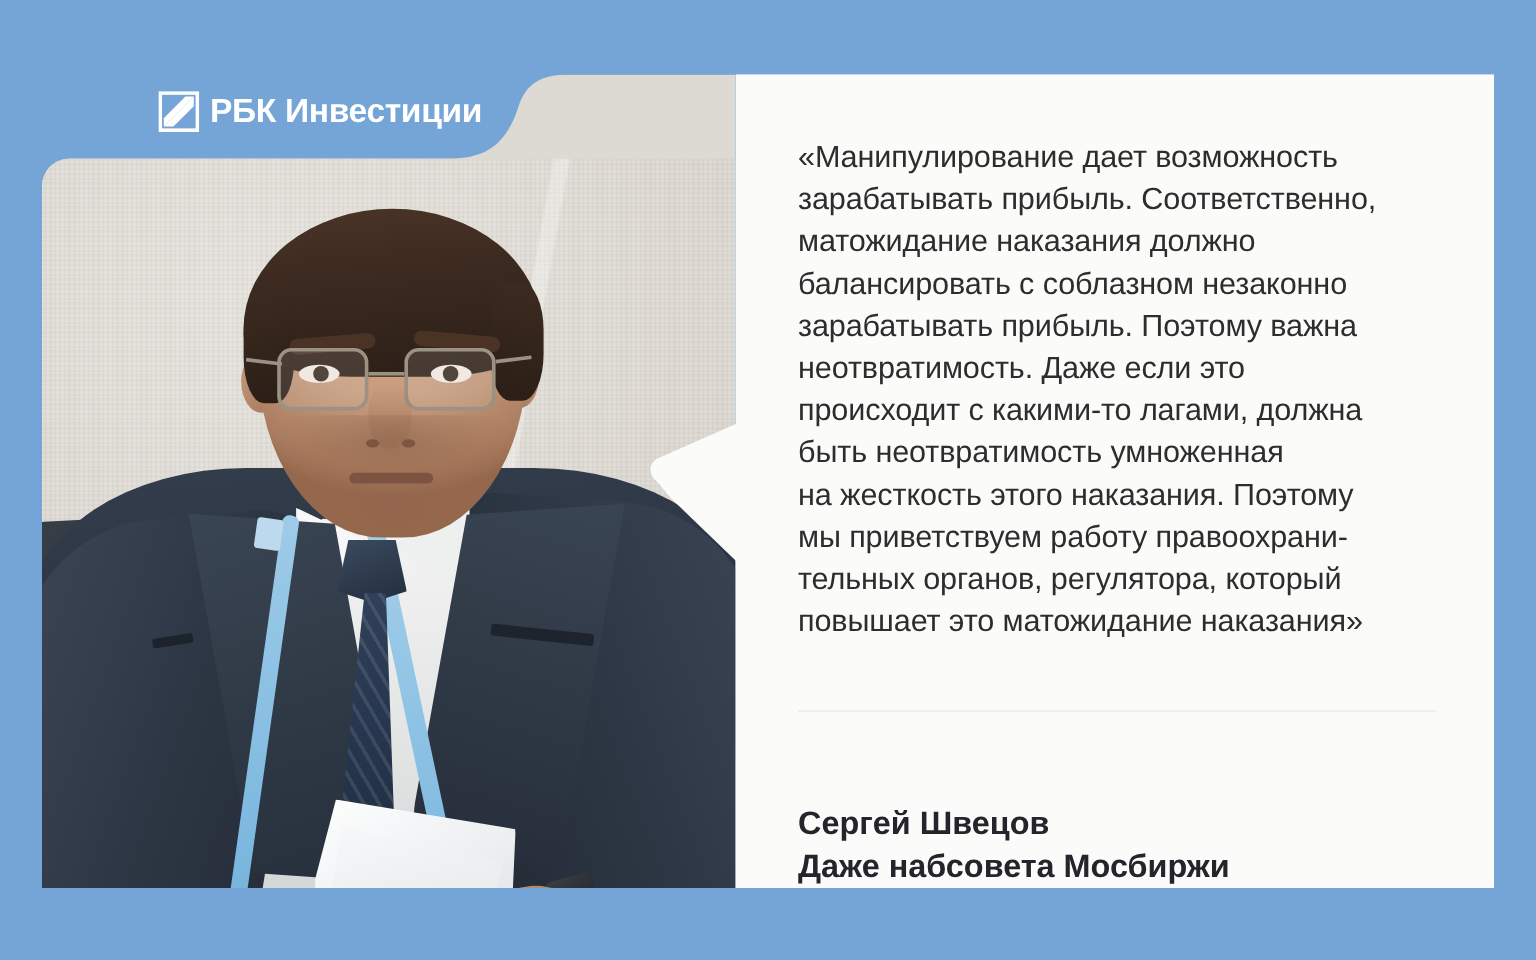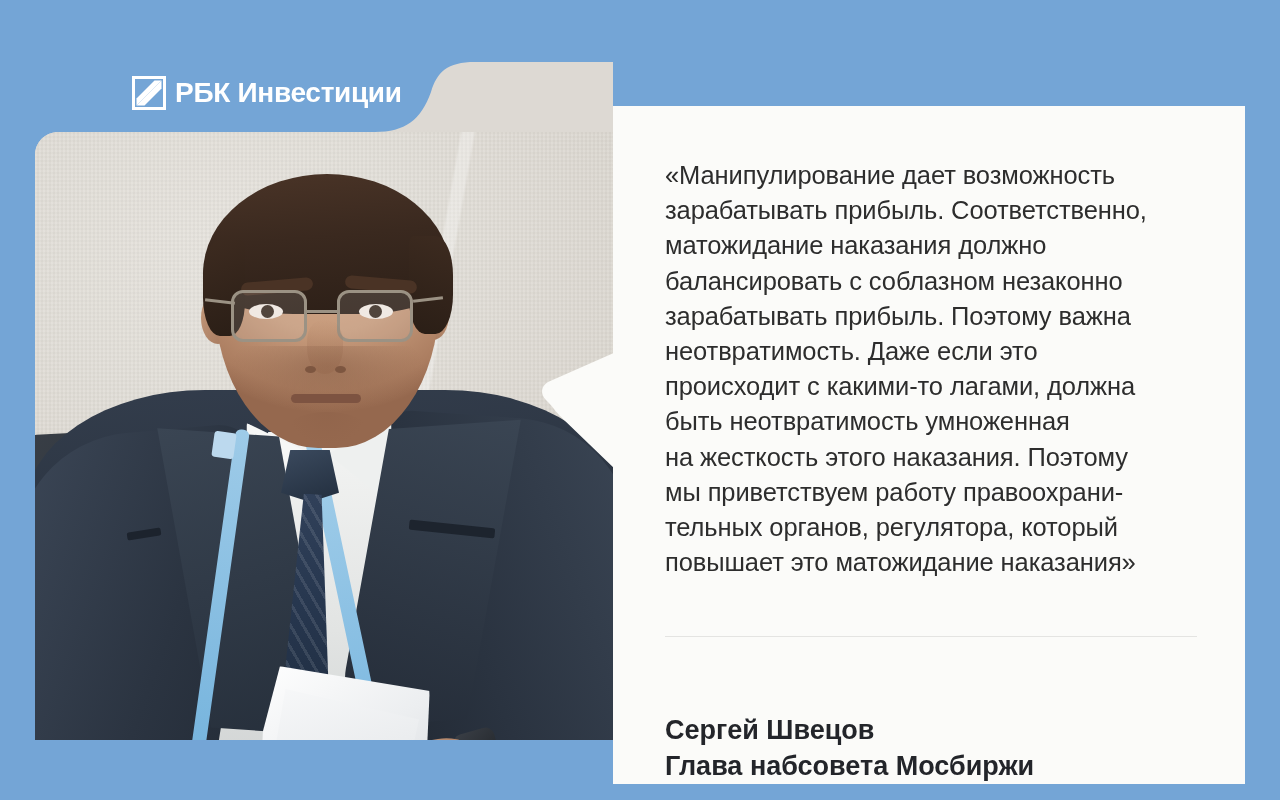--- a/index.html
+++ b/index.html
@@ -299,21 +299,20 @@
   }
 
   
   .quote-card{
     position:absolute;
     left:613px; top:62px;
     width:632px; height:678px;
     background:#fbfbf9;
     z-index:3;
     padding:52px 50px 0 52px;
-    margin-top:44px;
   }
   .quote-text{
     font-size:25.5px;
     line-height:35.2px;
     color:#2d2d2d;
     letter-spacing:-0.1px;
     white-space:pre-line;
   }
   .divider{
     position:absolute;
@@ -461,21 +460,21 @@
 происходит с какими-то лагами, должна
 быть неотвратимость умноженная
 на жесткость этого наказания. Поэтому
 мы приветствуем работу правоохрани-
 тельных органов, регулятора, который
 повышает это матожидание наказания»</div>
 
     <div class="divider"></div>
 
     <div class="attr">Сергей Швецов
-Глава набсовета Мосбиржи</div>
+Даже набсовета Мосбиржи</div>
   </div>
 
   <div class="logo">
     <svg class="logo-mark" viewBox="0 0 34 34">
       <rect x="1.5" y="1.5" width="31" height="31" fill="none" stroke="#ffffff" stroke-width="3"></rect>
       <path d="M 4.5 29.5 L 29.5 4.5 L 29.5 12.5 L 12.5 29.5 Z" fill="#ffffff"></path>
       <path d="M 4.5 22.5 L 22.5 4.5 L 29.5 4.5 L 4.5 29.5 Z" fill="#ffffff"></path>
     </svg>
     <span class="logo-text">РБК Инвестиции</span>
   </div>

